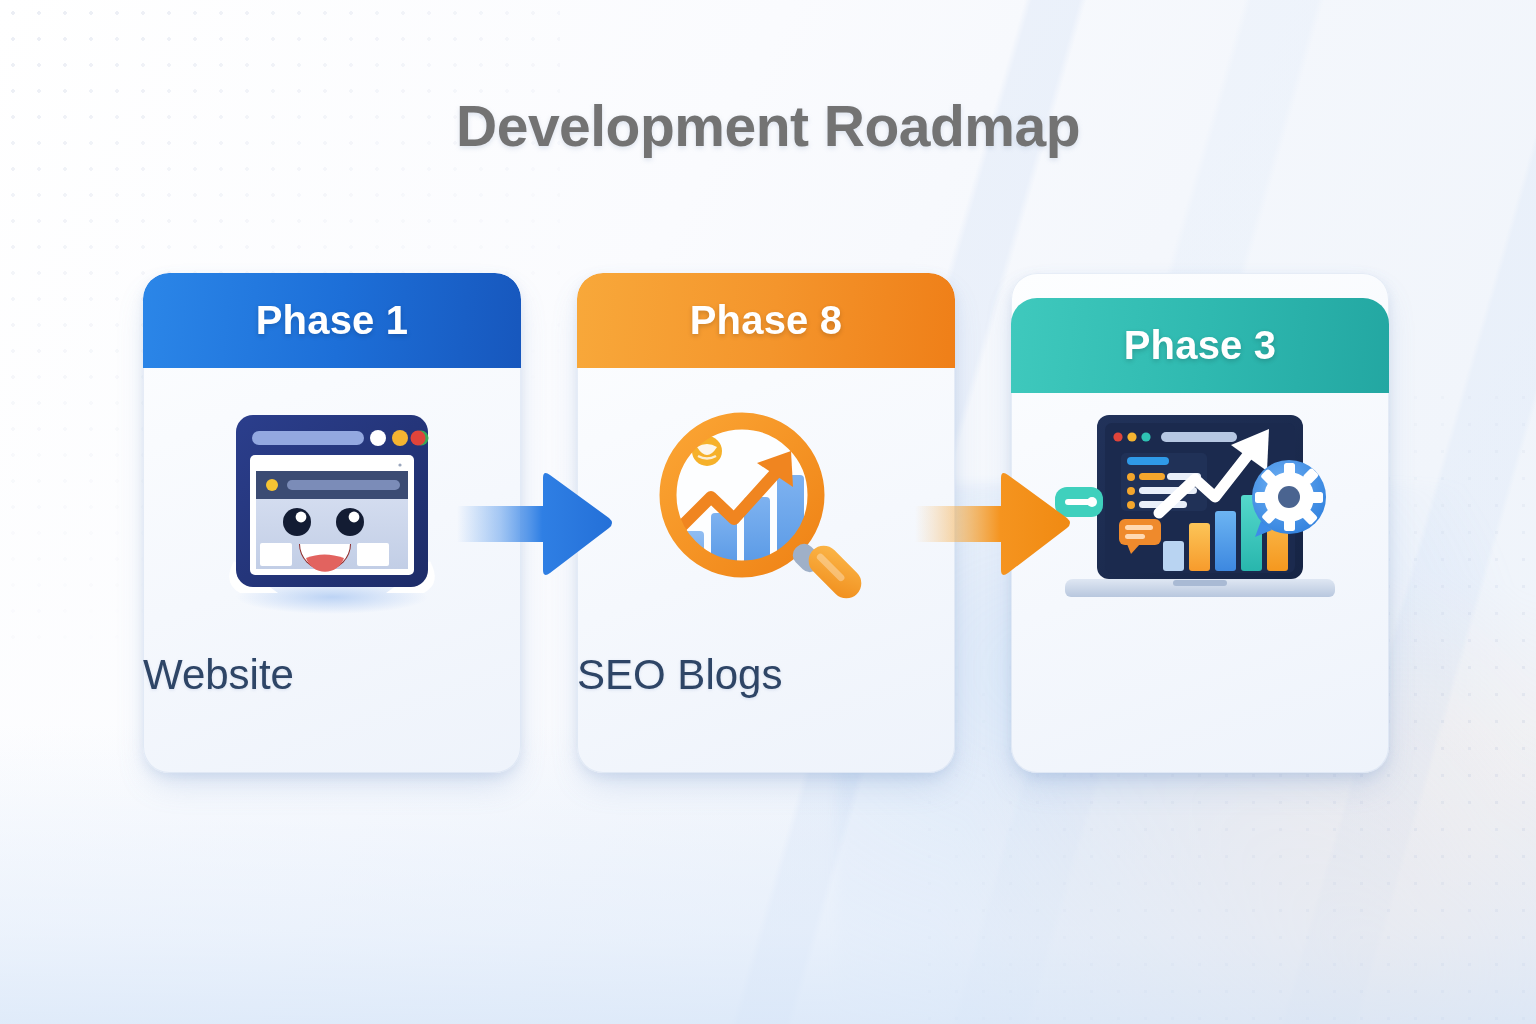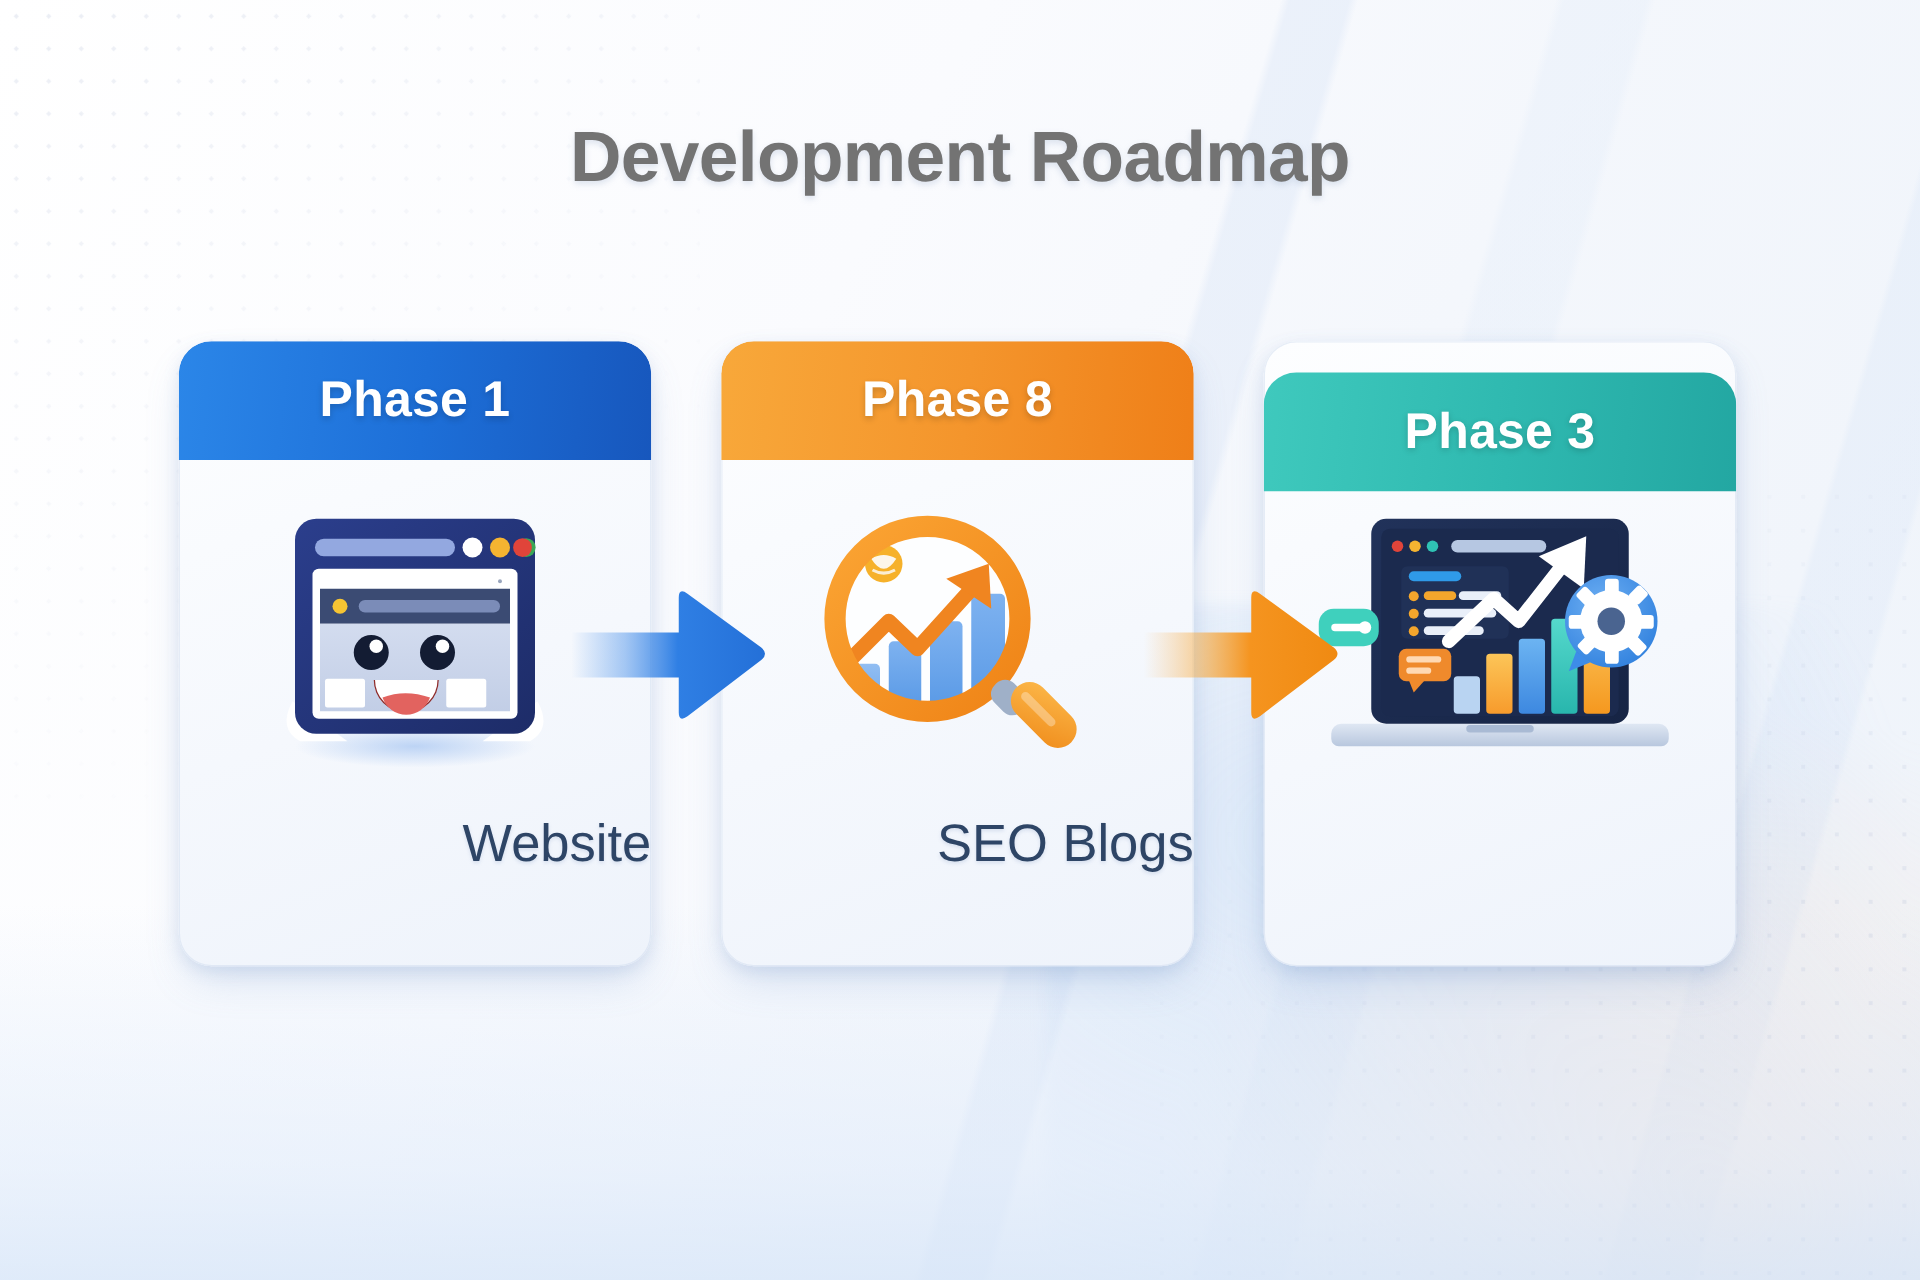--- a/index.html
+++ b/index.html
@@ -96,21 +96,21 @@
     color:#fff; font-size:40px; font-weight:700; letter-spacing:.2px;
     text-shadow:0 2px 5px rgba(0,0,0,.18);
   }
 
   .card-icon{
     position:absolute; left:0; right:0; top:100px; height:270px;
     display:flex; align-items:center; justify-content:center;
   }
   .card-label{
     position:absolute; left:0; right:0; top:378px;
-    text-align:right;
+    text-align:left;
     font-size:42px; font-weight:400; color:#2e4566;
     text-shadow:0 1px 3px rgba(150,170,205,.3);
   }
 
   
   .arrow{
     position:absolute; top:470px; width:160px; height:108px;
     z-index:6;
   }
   .arrow.a1{ left:455px; }

